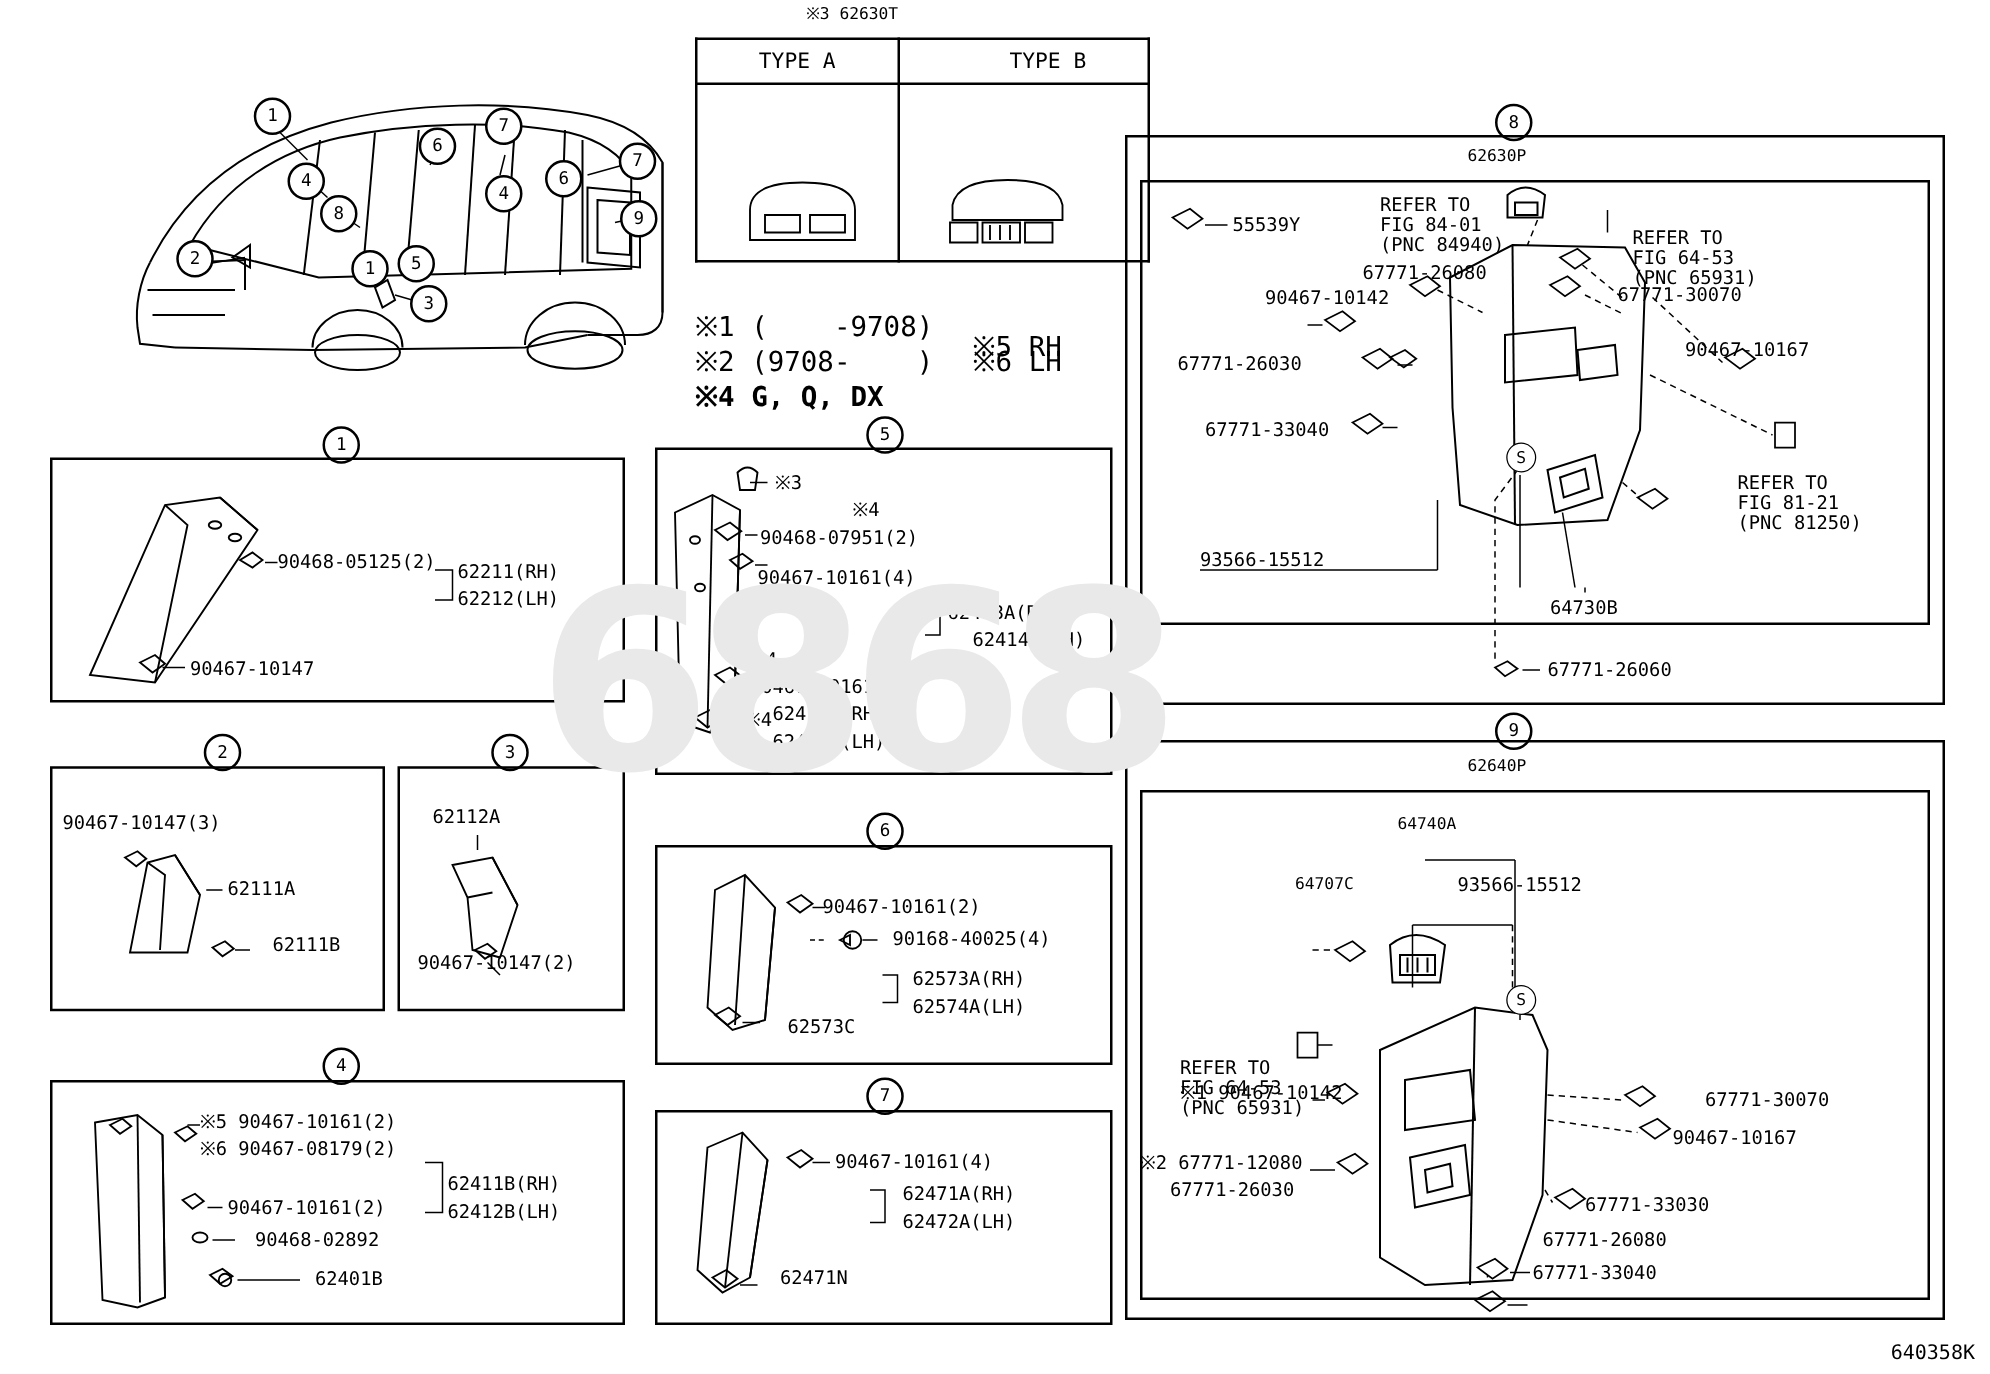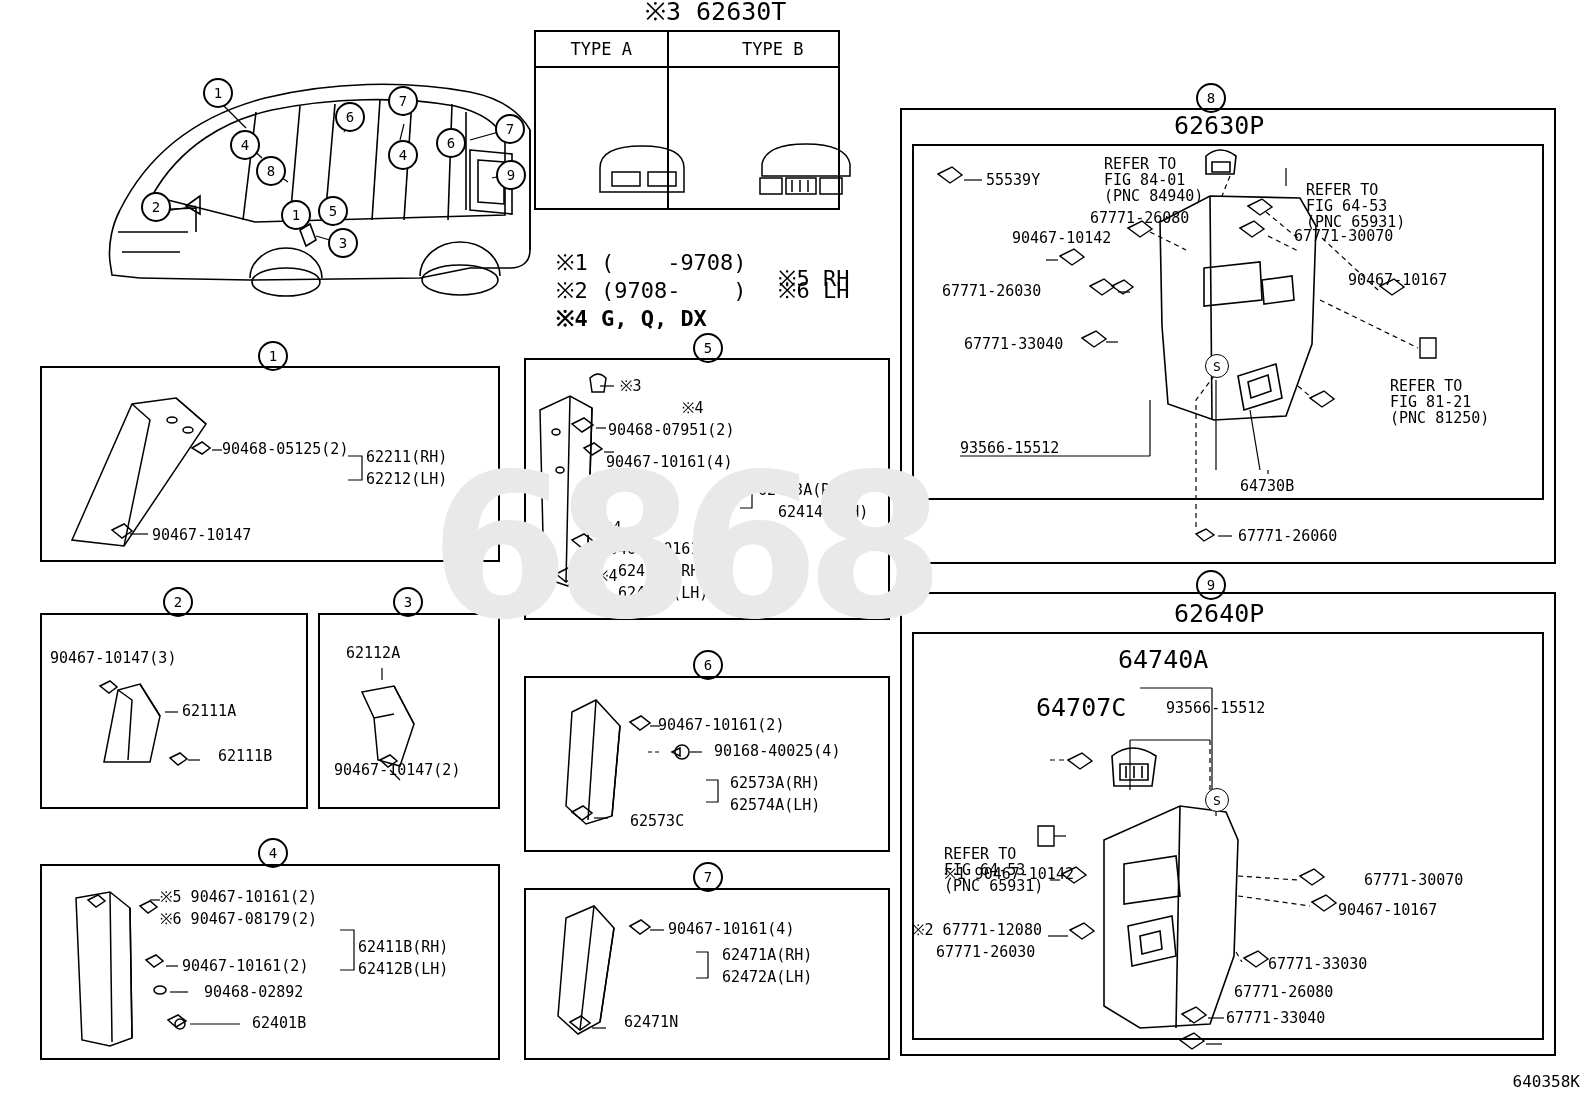--- a/index.html
+++ b/index.html
@@ -7,21 +7,21 @@
     width:1592px;height:1099px;
     background:#ffffff;
     font-family:"DejaVu Sans Mono", monospace;
     color:#000;
     position:relative;
     overflow:hidden;
   }
   .box{position:absolute;border:2px solid #000;background:transparent;}
   .boxin{position:absolute;border:2px solid #000;background:transparent;}
   .lbl{position:absolute;white-space:pre;font-size:15px;line-height:16px;letter-spacing:0px;}
-  .lbl.big{font-size:25px;text-align:right;}
+  .lbl.big{font-size:13px;text-align:right;}
   .lbl.mid{font-size:22px;}
   .circ{position:absolute;border:2px solid #000;border-radius:50%;
         width:26px;height:26px;display:flex;align-items:center;justify-content:center;
         font-size:14px;background:#fff;}
   .circS{position:absolute;border:1.6px solid #000;border-radius:50%;
         width:22px;height:22px;display:flex;align-items:center;justify-content:center;
         font-size:13px;background:#fff;}
   svg{position:absolute;left:0;top:0;overflow:visible;}
   .wm{position:absolute;left:430px;top:430px;width:720px;height:230px;
       font-family:"DejaVu Sans", sans-serif;font-size:200px;font-weight:bold;
@@ -94,21 +94,21 @@
 <div class="circ" style="left:281px;top:200px;">1</div>
 <div class="circ" style="left:318px;top:196px;">5</div>
 <div class="circ" style="left:335px;top:102px;">6</div>
 <div class="circ" style="left:388px;top:86px;">7</div>
 <div class="circ" style="left:388px;top:140px;">4</div>
 <div class="circ" style="left:436px;top:128px;">6</div>
 <div class="circ" style="left:495px;top:114px;">7</div>
 <div class="circ" style="left:496px;top:160px;">9</div>
 
 <div class="lbl big" style="left:645px;top:4px;">※3 62630T</div>
-<table class="typetbl" style="left:534px;top:30px;width:306px;height:178px;">
+<table class="typetbl" style="left:556px;top:30px;width:364px;height:178px;">
   <tbody>
       <tr>
     <td style="width:163px;height:34px;">TYPE A</td>
     <td style="width:163px;height:34px;padding-left:39px;">TYPE B</td>
   </tr>
   <tr>
     <td style="height:140px;"></td>
     <td style="height:140px;"></td>
   </tr>
 </tbody>

